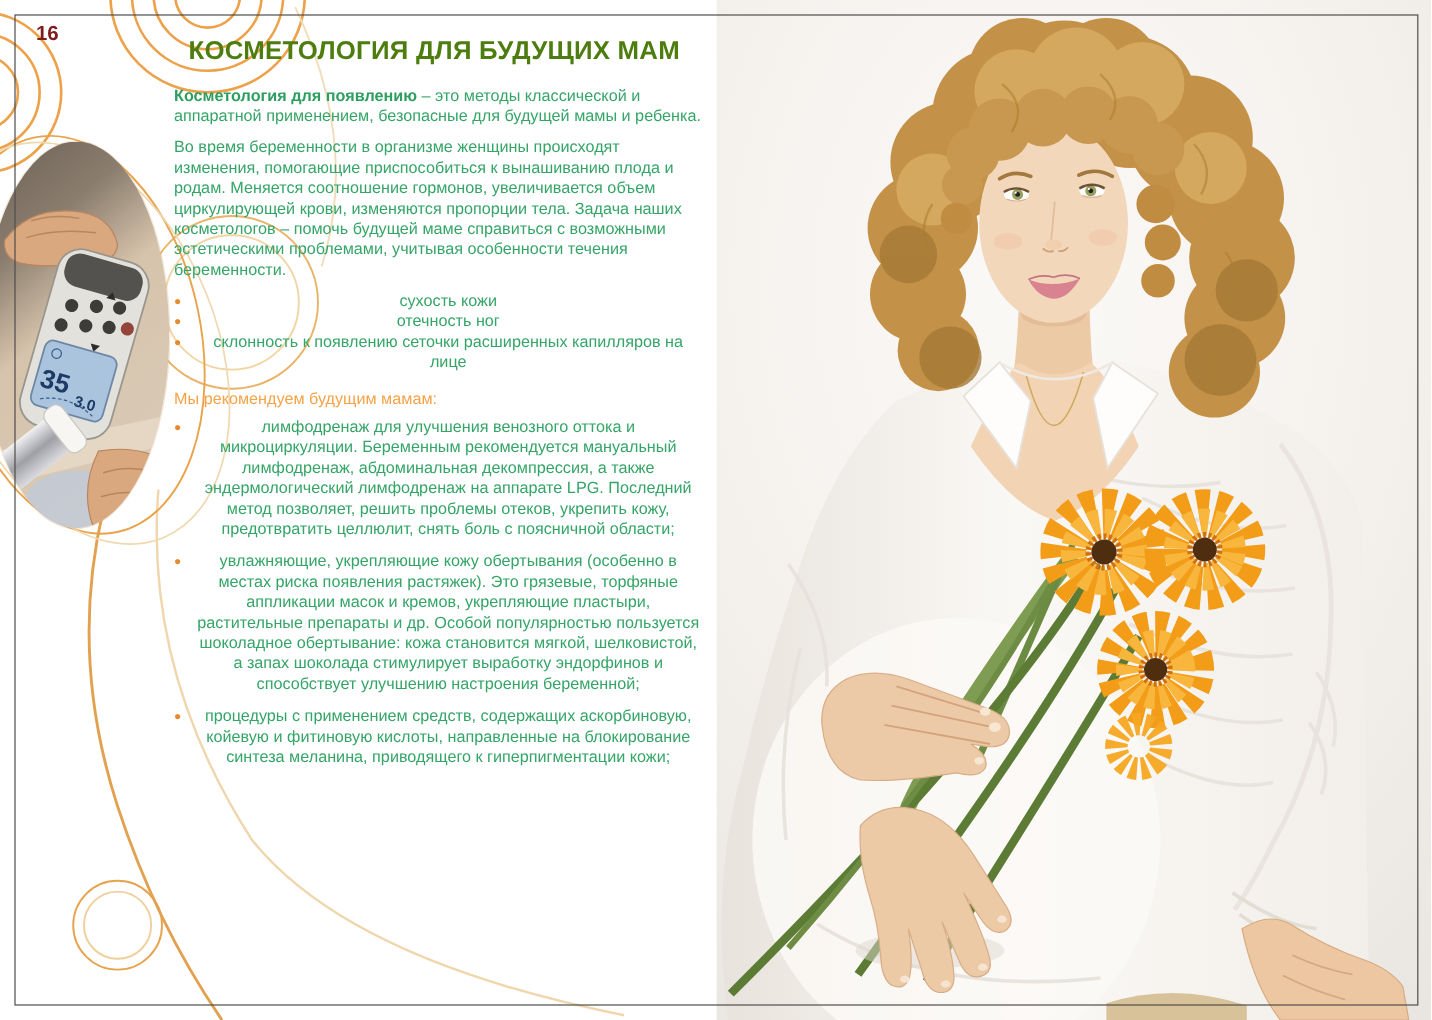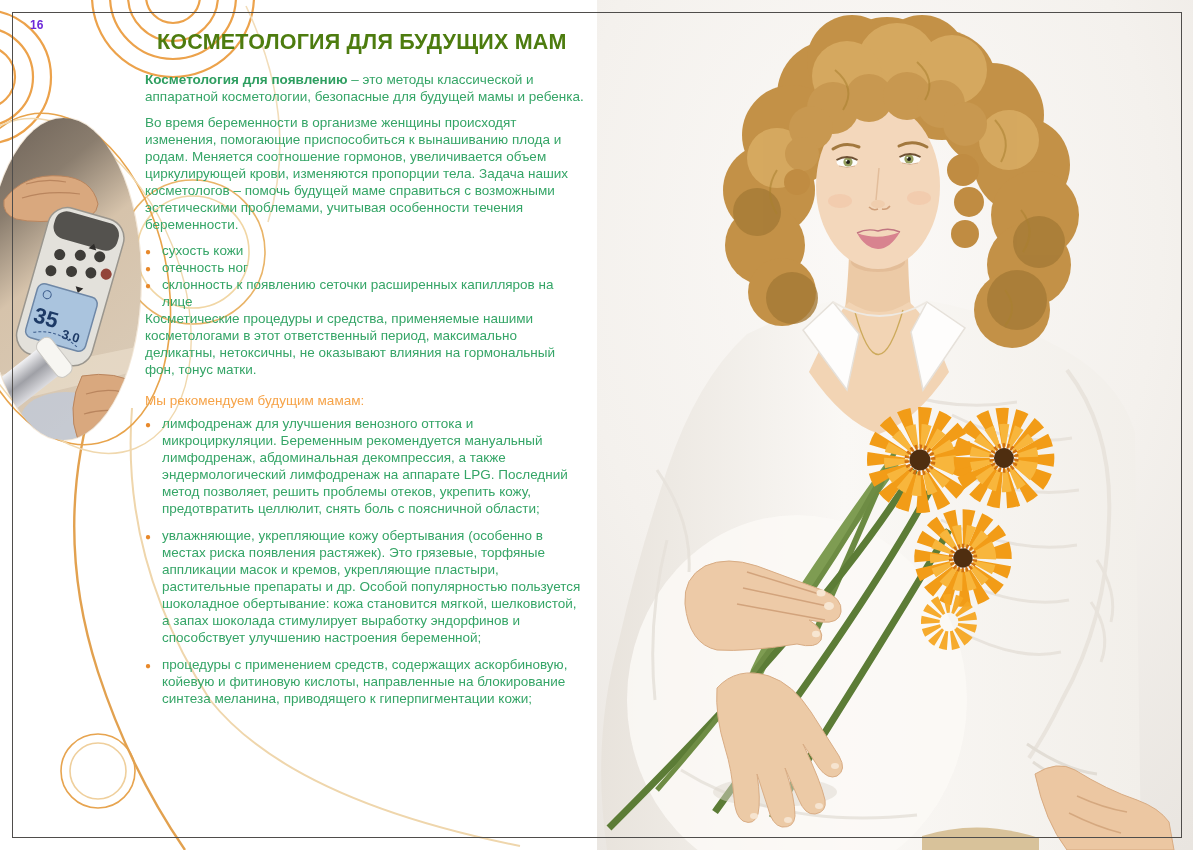--- a/index.html
+++ b/index.html
@@ -13,29 +13,29 @@
   .deco{position:absolute;left:0;top:0;width:1193px;height:850px;z-index:1;pointer-events:none;}
   
   .oval-photo{
     position:absolute;left:-14px;top:118px;width:155px;height:322px;z-index:2;
     border-radius:50%;overflow:hidden;box-shadow:0 0 0 1px rgba(210,160,90,.25);
   }
   
   .content{position:absolute;left:145px;top:30px;width:440px;z-index:3;}
   .page-num{
     position:absolute;left:30px;top:18px;z-index:3;
-    color:#6d28d9;font-size:12px;font-weight:bold;
+    color:#7f1d1d;font-size:17px;font-weight:bold;
   }
   h1.title{
     margin:0 0 16px 12px;color:#4d7c0f;font-size:21.5px;font-weight:bold;letter-spacing:.2px;
   }
   .content p{margin:0 0 9px 0;color:#35A567;font-size:13.5px;line-height:17px;}
   .content p b{font-weight:bold;color:#2E9E60;}
   .subhead{margin:14px 0 6px 0;color:#F6A348;font-size:13.5px;line-height:17px;}
-  ul.blist{list-style:none;margin:0;padding:0;}
+  ul.blist{list-style:none;margin:0;padding:0;text-align:center;}
   ul.blist li{
     position:relative;padding-left:17px;margin:0;
     color:#35A567;font-size:13.5px;line-height:17px;
   }
   ul.blist li::before{
     content:"●";position:absolute;left:0;top:1px;color:#E8892B;font-size:10px;
   }
   ul.blist.spaced li{margin-bottom:10px;}
   ul.blist.spaced li:last-child{margin-bottom:0;}
   .note{margin-top:10px;}
@@ -325,32 +325,31 @@
       <path d="M96,258 Q130,252 155,268 L155,322 L92,322 Q80,290 96,258 Z" fill="#d9a87e" stroke="#b9855e" stroke-width="1"></path>
       <path d="M100,276 Q125,268 150,278 M98,296 Q124,288 152,298" fill="none" stroke="#b9855e" stroke-width="1.2"></path>
     </svg>
   </div>
 
   <div class="page-num">16</div>
 
   <div class="content">
     <h1 class="title">КОСМЕТОЛОГИЯ ДЛЯ БУДУЩИХ МАМ</h1>
 
-    <p><b>Косметология для появлению</b><span> – это методы классической и аппаратной косметологии, безопасные для будущей мамы и ребенка.</span></p>
+    <p><b>Косметология для появлению</b><span> – это методы классической и аппаратной применением, безопасные для будущей мамы и ребенка.</span></p>
 
     <p>Во время беременности в организме женщины происходят изменения, помогающие приспособиться к вынашиванию плода и родам. Меняется соотношение гормонов, увеличивается объем циркулирующей крови, изменяются пропорции тела. Задача наших косметологов – помочь будущей маме справиться с возможными эстетическими проблемами, учитывая особенности течения беременности.</p>
 
 
     <ul class="blist">
       <li>сухость кожи</li>
       <li>отечность ног</li>
       <li>склонность к появлению сеточки расширенных капилляров на лице</li>
     </ul>
 
-    <p class="note">Косметические процедуры и средства, применяемые нашими косметологами в этот ответственный период, максимально деликатны, нетоксичны, не оказывают влияния на гормональный фон, тонус матки.</p>
 
     <div class="subhead" style="">Мы рекомендуем будущим мамам:</div>
 
     <ul class="blist spaced">
       <li>лимфодренаж для улучшения венозного оттока и микроциркуляции. Беременным рекомендуется мануальный лимфодренаж, абдоминальная декомпрессия, а также эндермологический лимфодренаж на аппарате LPG. Последний метод позволяет, решить проблемы отеков, укрепить кожу, предотвратить целлюлит, снять боль с поясничной области;</li>
       <li>увлажняющие, укрепляющие кожу обертывания (особенно в местах риска появления растяжек). Это грязевые, торфяные аппликации масок и кремов, укрепляющие пластыри, растительные препараты и др. Особой популярностью пользуется шоколадное обертывание: кожа становится мягкой, шелковистой, а запах шоколада стимулирует выработку эндорфинов и способствует улучшению настроения беременной;</li>
       <li>процедуры с применением средств, содержащих аскорбиновую, койевую и фитиновую кислоты, направленные на блокирование синтеза меланина, приводящего к гиперпигментации кожи;</li>
 
     </ul>
   </div>

